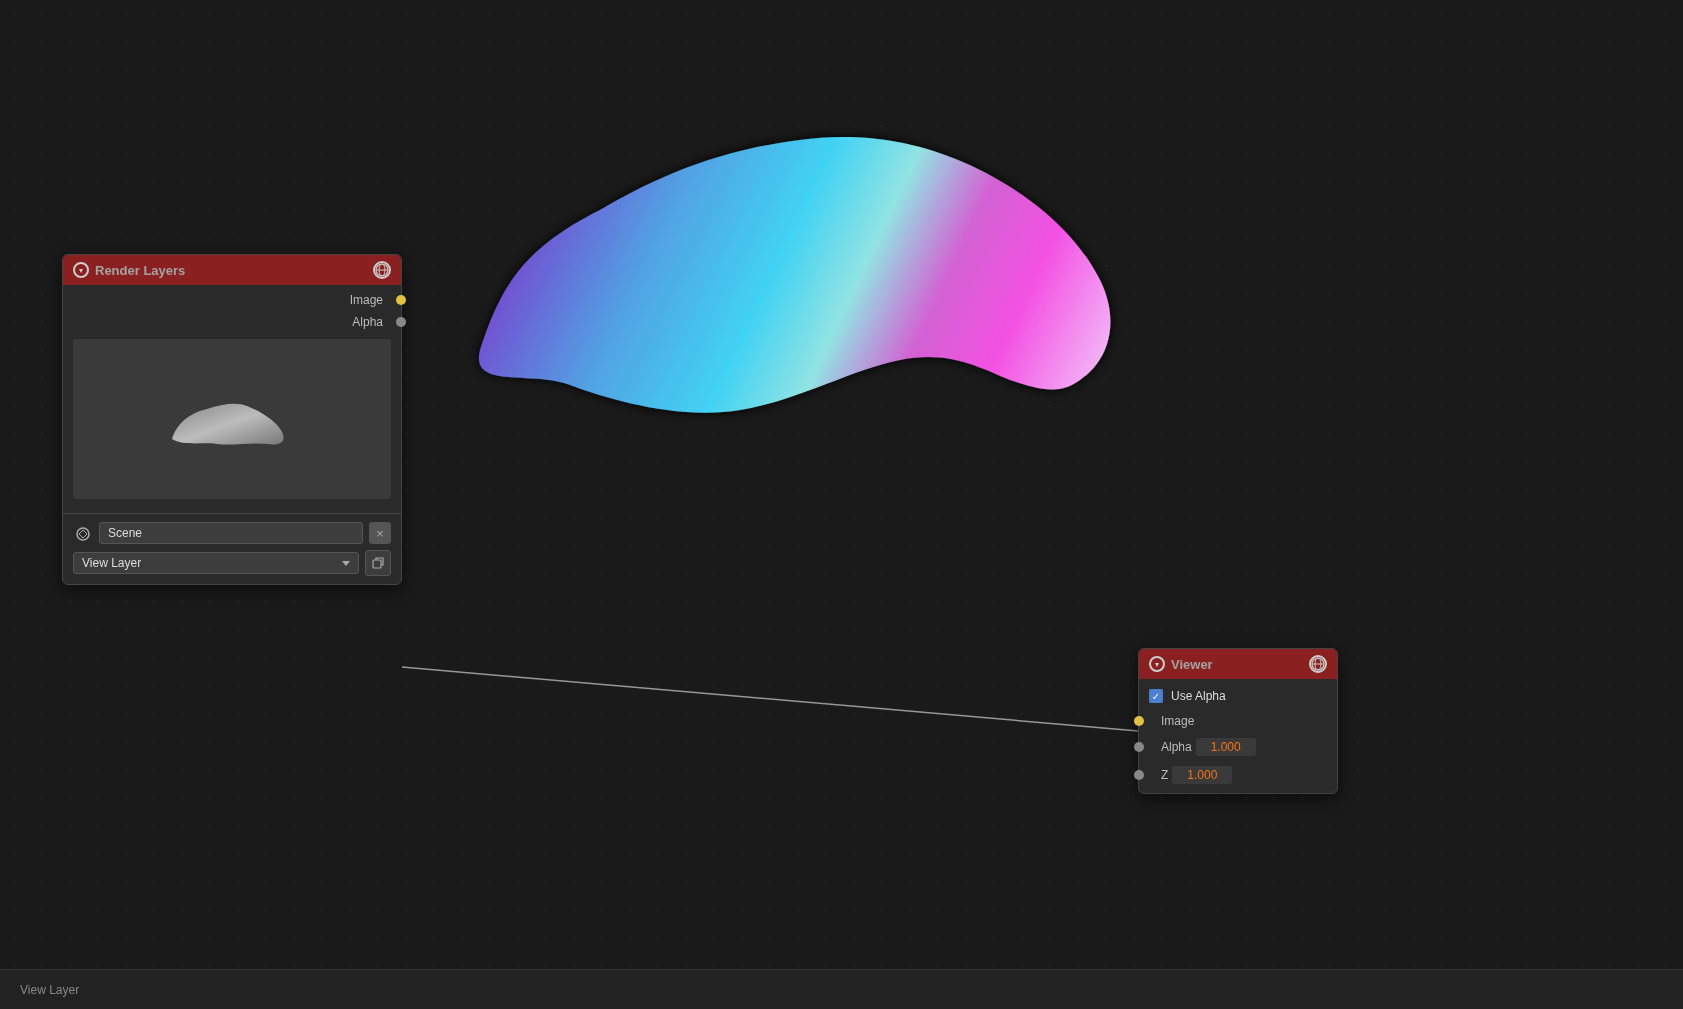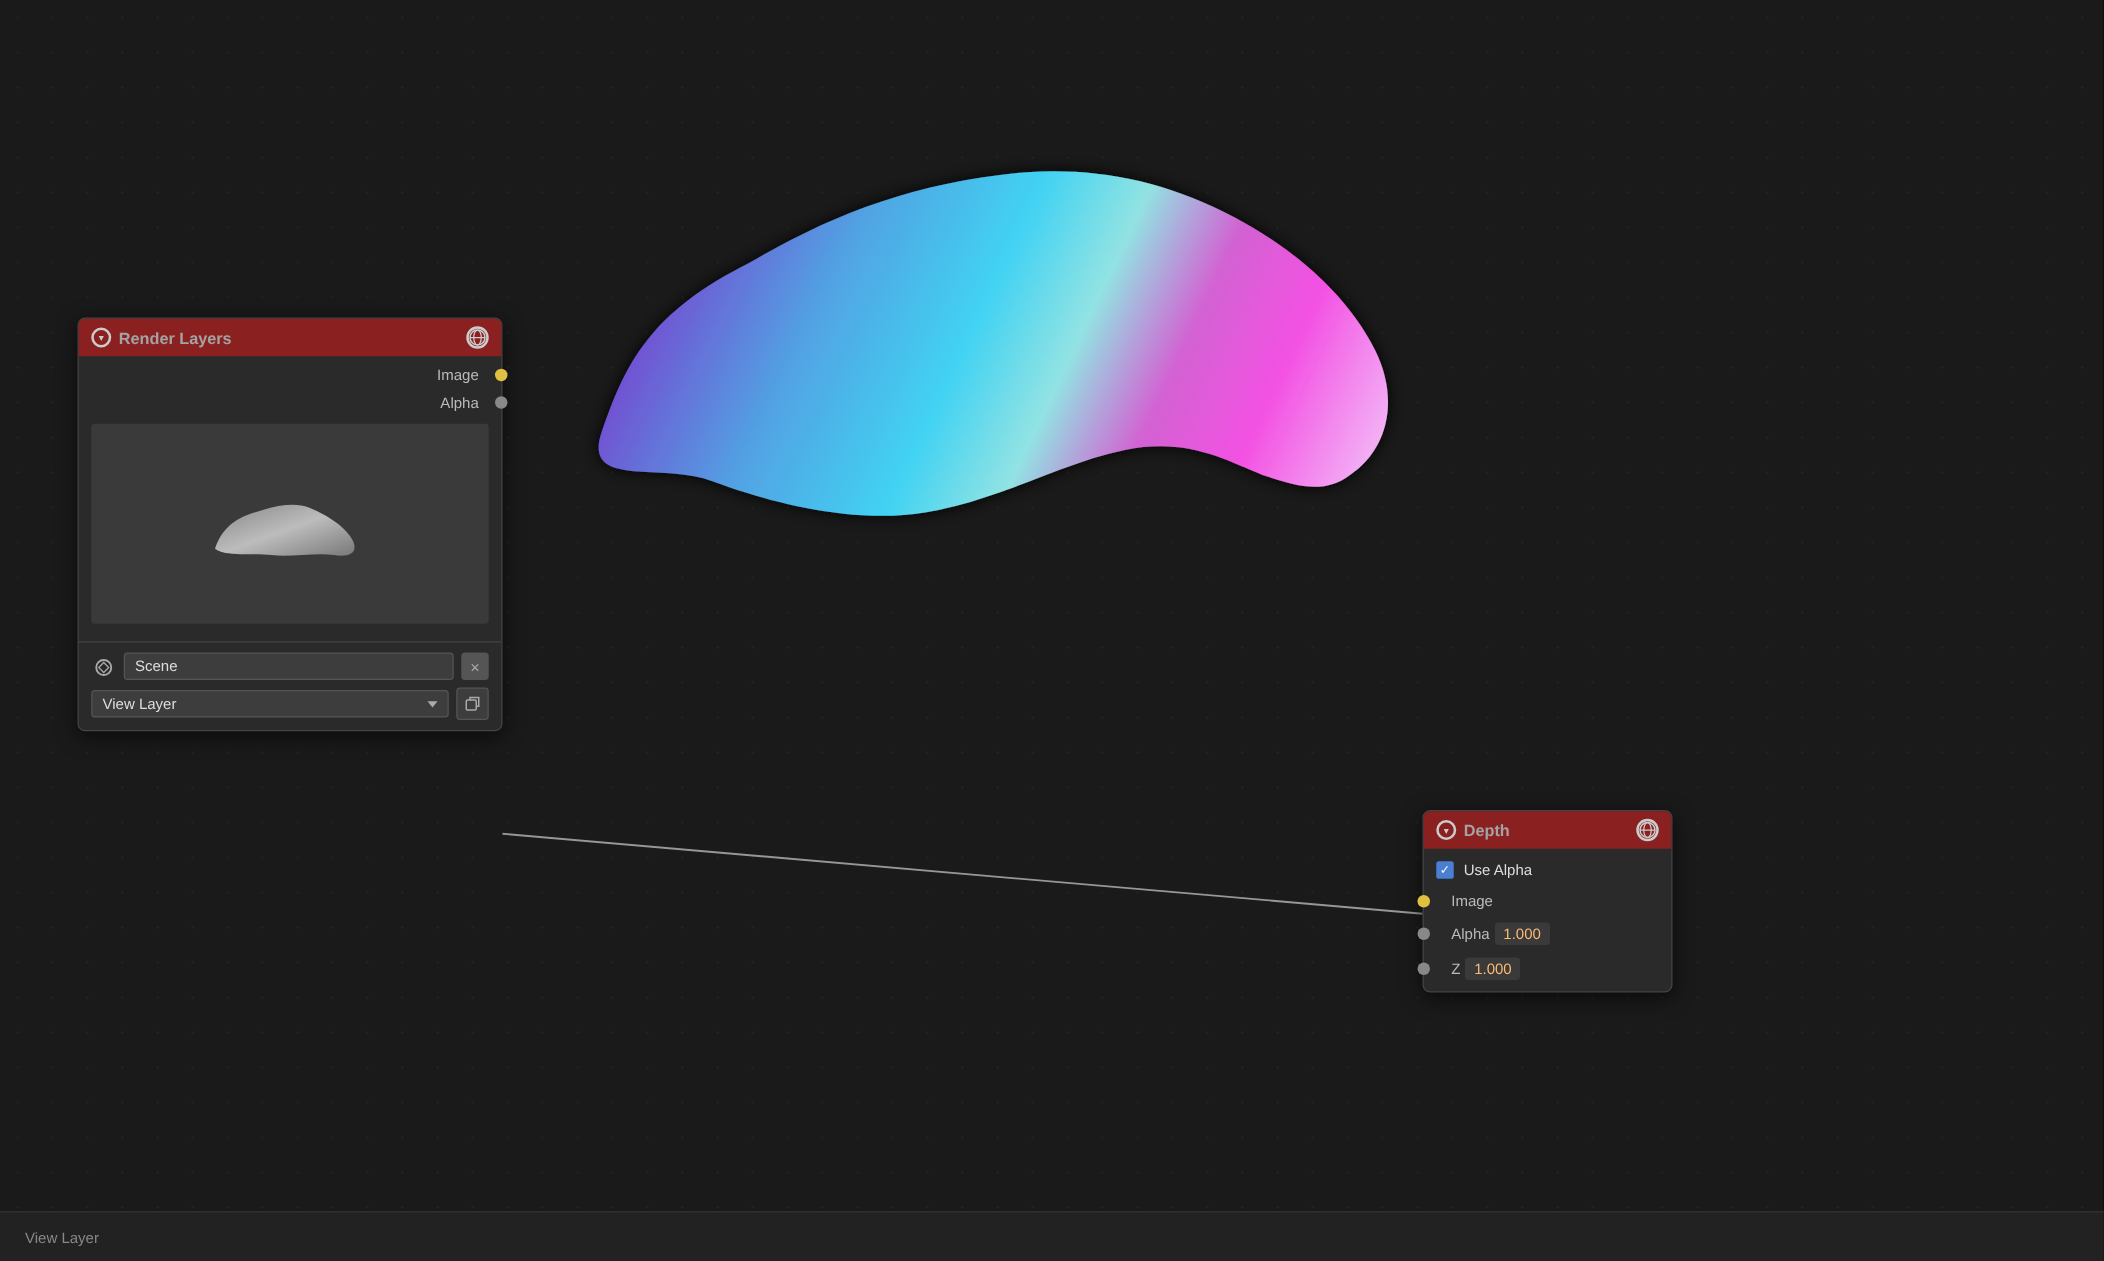--- a/index.html
+++ b/index.html
@@ -290,23 +290,23 @@
     .mesh-svg {
       width: 100%;
       height: 100%;
     }
 
     .alpha-value-field {
       background: #3a3a3a;
       border: none;
       border-radius: 3px;
       padding: 2px 6px;
-      color: #fdba74;
+      color: #f97316;
       font-size: 12px;
-      width: 44px;
+      width: 60px;
       text-align: center;
     }
 
     .input-field-row {
       display: flex;
       align-items: center;
       gap: 4px;
     }
 
     .caret-down {
@@ -450,21 +450,21 @@
           <path d="M5 4 V2 H12 V9 H10" stroke="#aaa" stroke-width="1.2" fill="none"></path>
         </svg>
       </div>
     </div>
   </div>
 </div>
 
 <div class="node-viewer">
   <div class="node-header">
     <div class="node-header-icon">▾</div>
-    <span class="node-header-title">Depth</span>
+    <span class="node-header-title">Viewer</span>
     <div class="node-header-globe">
       <svg width="14" height="14" viewBox="0 0 14 14" xmlns="http://www.w3.org/2000/svg">
         <circle cx="7" cy="7" r="6" stroke="#ccc" stroke-width="1.2" fill="none"></circle>
         <ellipse cx="7" cy="7" rx="3" ry="6" stroke="#ccc" stroke-width="1" fill="none"></ellipse>
         <line x1="1" y1="7" x2="13" y2="7" stroke="#ccc" stroke-width="1"></line>
       </svg>
     </div>
   </div>
 
   <div class="node-body">

